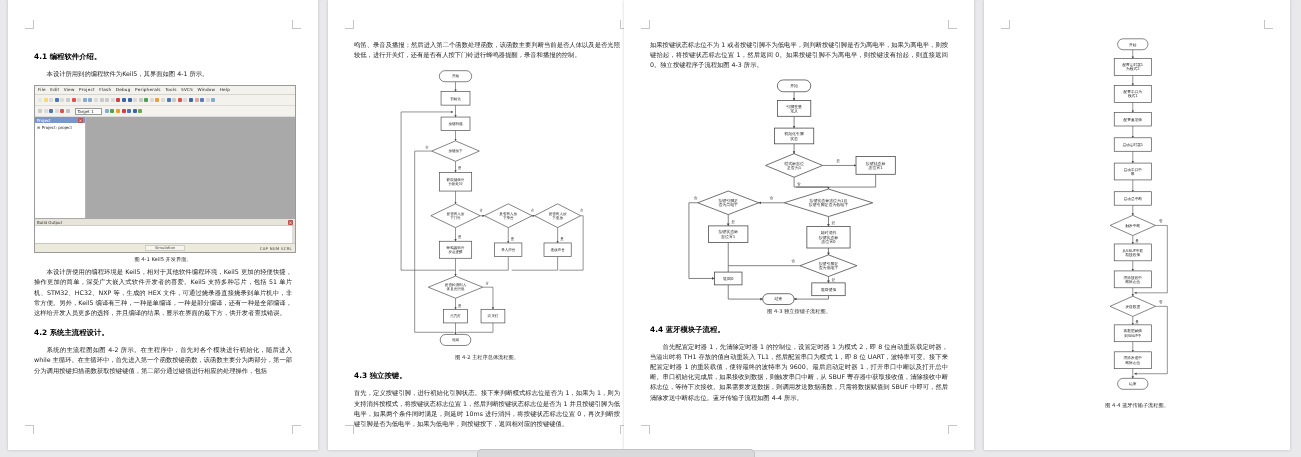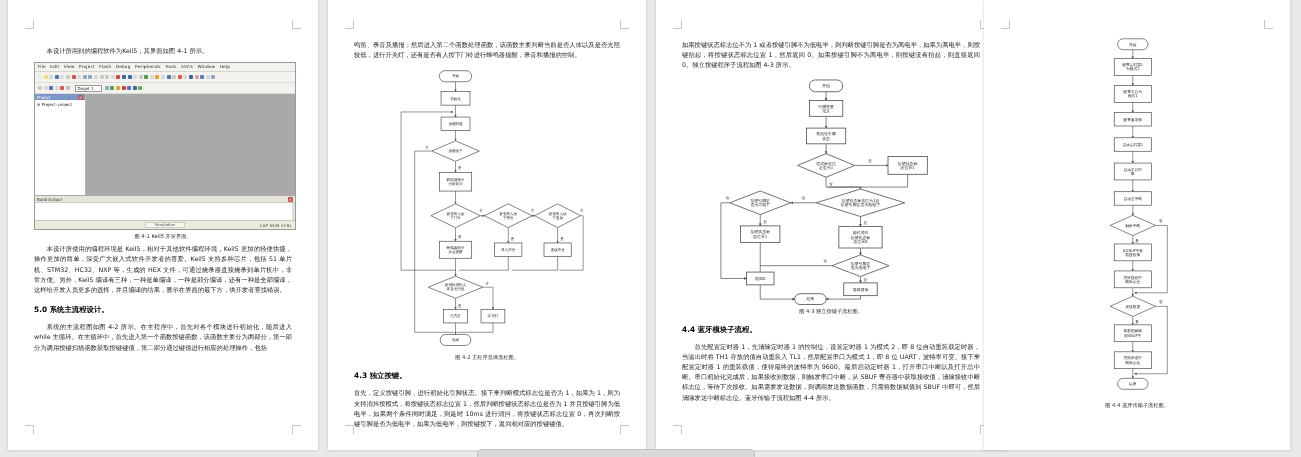--- a/index.html
+++ b/index.html
@@ -58,20 +58,21 @@
 </style>
 </head>
 <body>
 
 <div class="page" style="left:8px;width:310px">
   <span class="cm tl"></span>
   <span class="cm tr"></span>
   <span class="cm bl"></span>
   <span class="cm br"></span>
   <div class="pagein" style="padding-top:42px">
+    <div class="h2">4.1 编程软件介绍。</div>
     <p class="ind">本设计所用到的编程软件为Keil5，其界面如图 4-1 所示。</p>
 
     <div class="keil">
       <div class="kmenu">File Edit View Project Flash Debug Peripherals Tools SVCS Window Help</div>
       <div class="ktb">
           <span class="ticon" style="background: rgb(232, 230, 224);"></span>
           <span class="ticon" style="background: rgb(245, 216, 122);"></span>
           <span class="ticon" style="background: rgb(217, 217, 217);"></span>
           <span class="ticon" style="background: rgb(74, 118, 184);"></span>
           <span class="ticon" style="background: rgb(217, 217, 217);"></span>
@@ -144,21 +145,21 @@
       </div>
       <div class="kstatus">
         <span class="ksl"></span>
         <span class="ksc">Simulation</span>
         <span class="ksr">CAP NUM SCRL</span>
       </div>
     </div>
 
     <div class="cap">图 4-1 Keil5 开发界面。</div>
     <p class="ind">本设计所使用的编程环境是 Keil5，相对于其他软件编程环境，Keil5 更加的轻便快捷，操作更加的简单，深受广大嵌入式软件开发者的喜爱。Keil5 支持多种芯片，包括 51 单片机、STM32、HC32、NXP 等，生成的 HEX 文件，可通过烧录器直接烧录到单片机中，非常方便。另外，Keil5 编译有三种，一种是单编译，一种是部分编译，还有一种是全部编译，这样给开发人员更多的选择，并且编译的结果，显示在界面的最下方，供开发者查找错误。</p>
-    <div class="h2">5.0 系统主流程设计。</div>
+    <div class="h2">4.2 系统主流程设计。</div>
     <p class="ind">系统的主流程图如图 4-2 所示。在主程序中，首先对各个模块进行初始化，随后进入 while 主循环。在主循环中，首先进入第一个函数按键函数，该函数主要分为两部分，第一部分为调用按键扫描函数获取按键键值，第二部分通过键值进行相应的处理操作，包括</p>
   </div>
 </div>
 
 <div class="page" style="left:328px;width:318px">
   <span class="cm tl"></span>
   <span class="cm tr"></span>
   <span class="cm bl"></span>
   <span class="cm br"></span>
   <div class="pagein" style="padding-top:36px">
@@ -229,21 +230,21 @@
           <text text-anchor="middle" font-size="4.2" fill="#222"><tspan x="122" y="295.47">熄灭灯</tspan></text>
           <rect x="60" y="315.5" width="36" height="13" rx="6.5" fill="#fff" stroke="#4a4a4a" stroke-width="0.8"></rect>
           <text text-anchor="middle" font-size="4.2" fill="#222"><tspan x="78" y="323.47">返回</tspan></text>
         </svg></div>
     <div class="cap">图 4-2 主程序总体流程图。</div>
     <div class="h2">4.3 独立按键。</div>
     <p>首先，定义按键引脚，进行初始化引脚状态。接下来判断模式标志位是否为 1，如果为 1，则为支持消抖按模式，将按键状态标志位置 1，然后判断按键状态标志位是否为 1 并且按键引脚为低电平，如果两个条件同时满足，则延时 10ms 进行消抖，将按键状态标志位置 0，再次判断按键引脚是否为低电平，如果为低电平，则按键按下，返回相对应的按键键值。</p>
   </div>
 </div>
 
-<div class="page" style="left:656px;width:350px">
+<div class="page" style="left:624px;width:350px">
   <span class="cm tl"></span>
   <span class="cm tr"></span>
   <span class="cm bl"></span>
   <span class="cm br"></span>
   <div class="pagein" style="padding-top:36px">
     <p>如果按键状态标志位不为 1 或者按键引脚不为低电平，则判断按键引脚是否为高电平，如果为高电平，则按键抬起，将按键状态标志位置 1，然后返回 0。如果按键引脚不为高电平，则按键没有抬起，则直接返回 0。独立按键程序子流程如图 4-3 所示。</p>
     <div class="fcwrap"><svg viewBox="0 0 240 232" width="236" height="228">
           <defs>
             <marker id="arw2" markerWidth="5" markerHeight="5" refX="3.6" refY="2" orient="auto" markerUnits="strokeWidth">
               <path d="M0,0 L4,2 L0,4 z" fill="#4a4a4a"></path>

